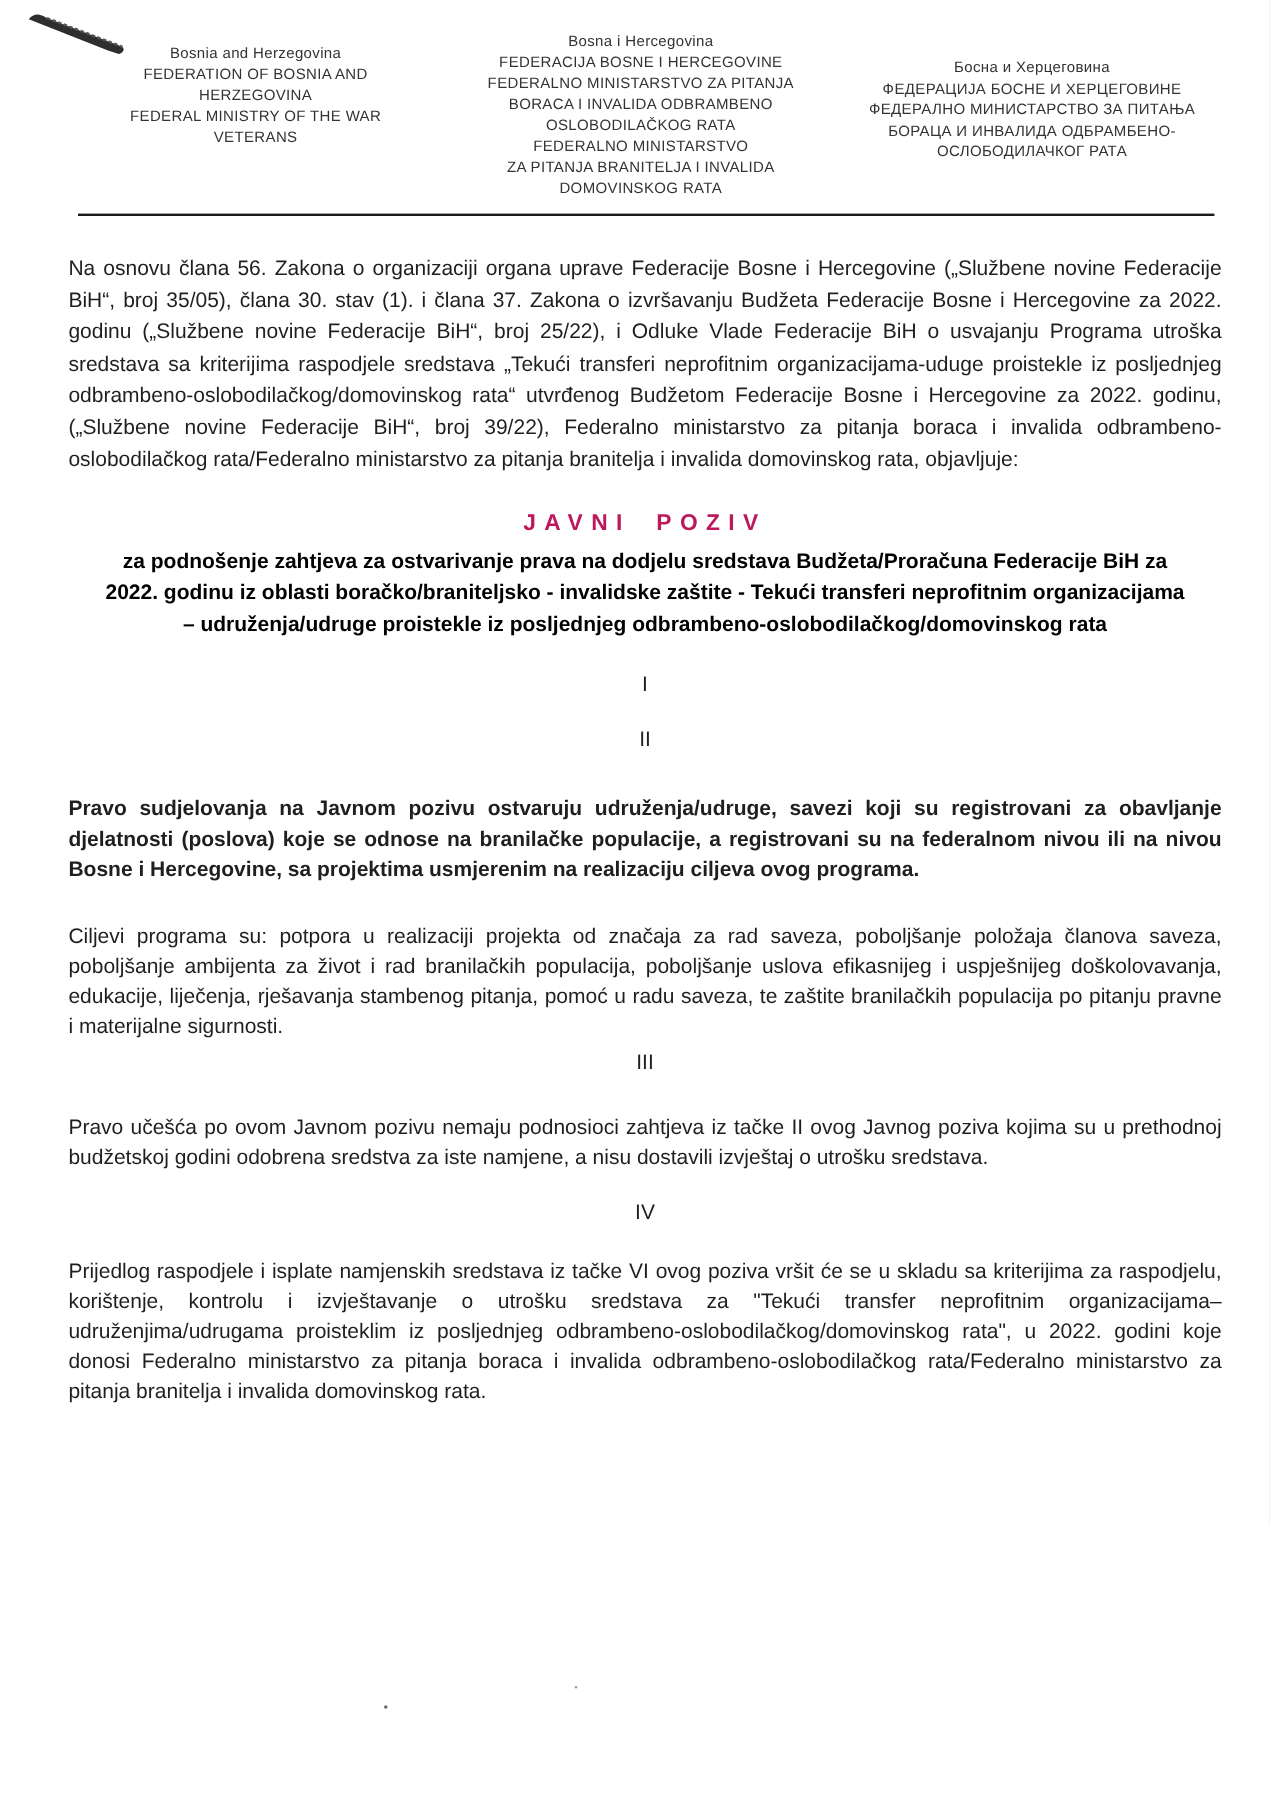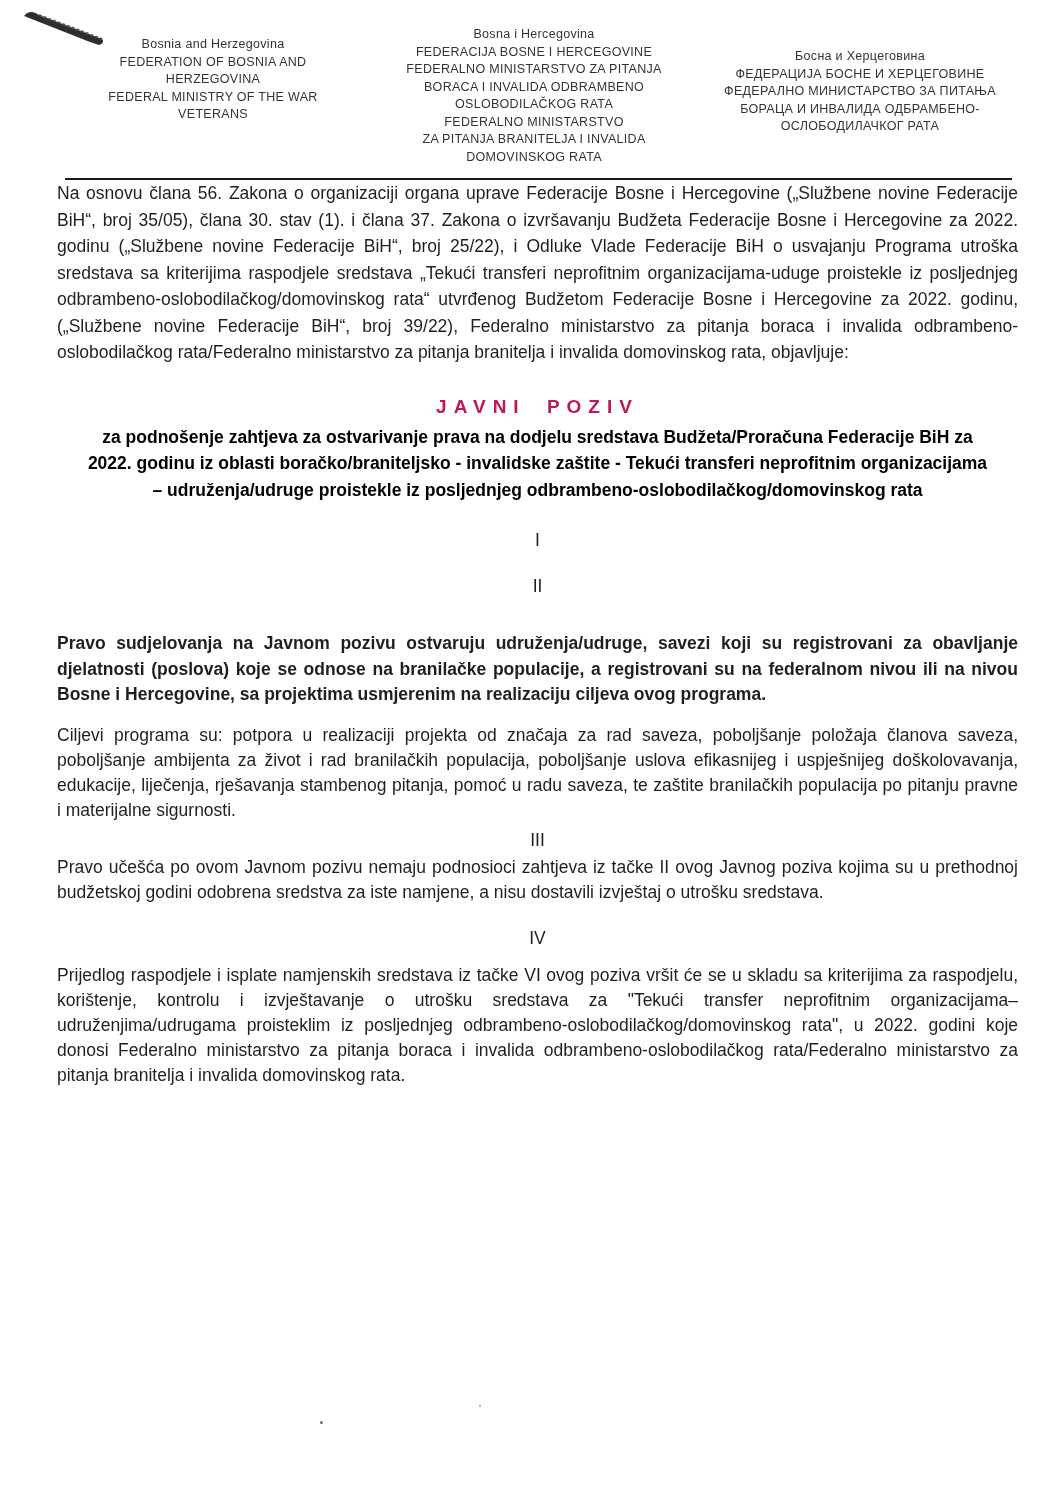--- a/index.html
+++ b/index.html
@@ -40,21 +40,21 @@
   
   .doc-body {
     padding: 0 40px 0 57px;
     font-size: 17.5px;
     color: #1f1f1f;
   }
   .para {
     text-align: justify;
     line-height: 26px;
   }
-  .intro { line-height: 26.5px; }
+  .intro { margin-top: 30px; line-height: 26.5px; }
   .title {
     margin-top: 30px;
     text-align: center;
     font-size: 19px;
     font-weight: bold;
     letter-spacing: 7px;
     word-spacing: 9px;
     color: #be185d;
   }
   .subtitle {
@@ -68,25 +68,25 @@
   }
   .numeral {
     text-align: center;
     font-size: 17.5px;
     line-height: 26px;
   }
   .n1 { margin-top: 24px; }
   .p1 { margin-top: 24px; line-height: 25.5px; }
   .n2 { margin-top: 20px; }
   .p2a { margin-top: 32px; line-height: 25.5px; font-weight: bold; }
-  .p2b { margin-top: 15px; line-height: 25px; }
+  .p2b { margin-top: 30px; line-height: 25px; }
   .n3 { margin-top: 4px; }
-  .p3 { margin-top: 2px; line-height: 25px; }
+  .p3 { margin-top: 29px; line-height: 25px; }
   .n4 { margin-top: 20px; }
-  .p4 { margin-top: 12px; line-height: 25px; }
+  .p4 { margin-top: 24px; line-height: 25px; }
   
   .speck { position: absolute; border-radius: 50%; }
   .speck.a { left: 320px; top: 1421px; width: 3px; height: 3px; background: #6e6e6e; }
   .speck.b { left: 479px; top: 1405px; width: 2px; height: 2px; background: #9a9a9a; }
 </style>
 </head>
 <body>
 
 <div class="page">
 

